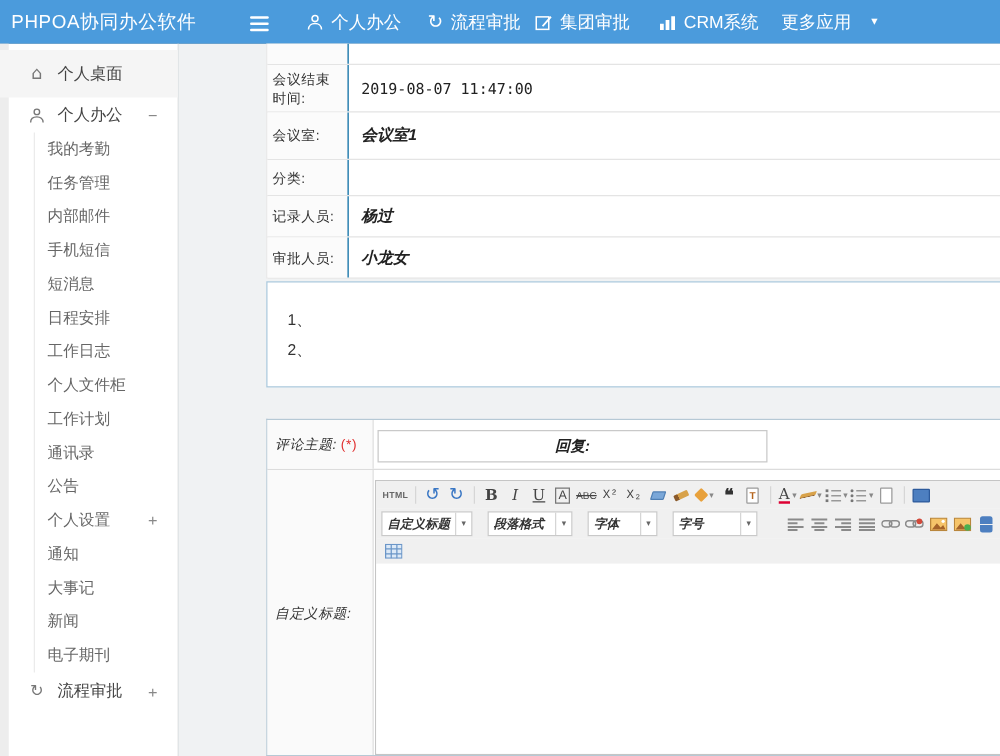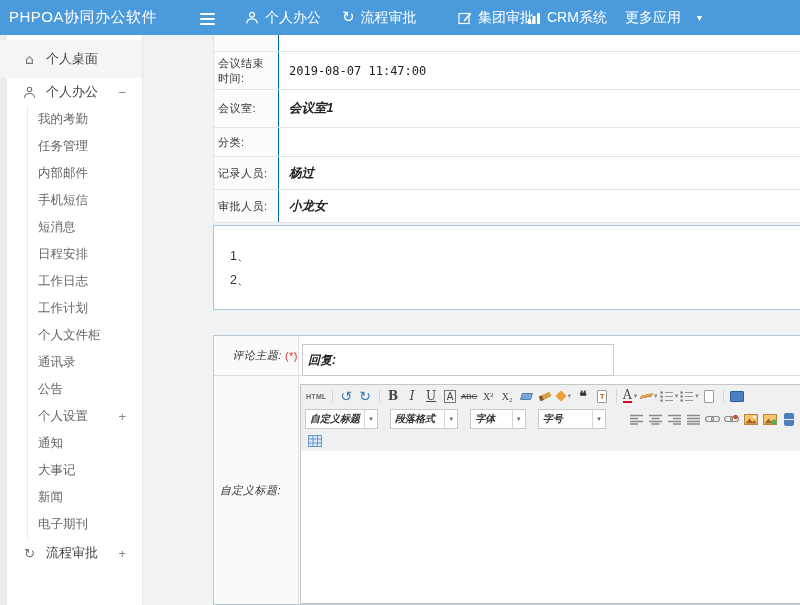--- a/index.html
+++ b/index.html
@@ -42,43 +42,43 @@
   .val.cn { font-weight:bold; font-style:italic; font-size:12.5px; }
 
   
   .minutes { top:190px; height:85px; border:1px solid #a9c7db; font-size:12.5px; color:#333; padding:18px 0 0 16px; line-height:24px; }
 
   
   .comment { top:300px; bottom:0; border:1px solid #b6c9d5; border-right:none; }
   .crow { display:flex; }
   .crow.subject { height:40px; border-bottom:1px solid #dcdcdc; }
   .crow.body { position:absolute; top:40px; bottom:0; left:0; right:0; }
-  .crow .clbl { width:85px; flex:none; background:#fafafa; border-right:1px solid #e0e0e0; font-size:11px; color:#333; font-style:italic; padding-left:6px; display:flex; align-items:center; letter-spacing:.5px;justify-content:flex-end; }
+  .crow .clbl { width:85px; flex:none; background:#fafafa; border-right:1px solid #e0e0e0; font-size:11px; color:#333; font-style:italic; padding-left:6px; display:flex; align-items:center; letter-spacing:.5px; }
   .crow.body .clbl { justify-content:flex-start; align-items:center; }
   .req { color:#e03131; font-style:normal; margin-left:3px; font-size:11px; }
   .cval { flex:1; position:relative; }
-  .subject-input { position:absolute; left:3px; top:8px; width:312px; height:32px; border:1px solid #c9c9c9; font-size:12px; font-weight:bold; font-style:italic; padding:0 5px; color:#222; font-family:"Liberation Sans",sans-serif; }
+  .subject-input { position:absolute; left:3px; top:8px; width:312px; height:26px; border:1px solid #c9c9c9; font-size:12px; font-weight:bold; font-style:italic; padding:0 5px; color:#222; font-family:"Liberation Sans",sans-serif;text-align:center; }
 
   
   .editor { position:absolute; left:1px; top:8px; right:0; bottom:0; border:1px solid #c5c5c5; border-right:none; display:flex; flex-direction:column; }
   .tbar { background:#f0f0f0; display:flex; align-items:center; padding:1px 4px; flex:none; flex-wrap:nowrap; }
   .tbar.r1 { height:22px; }
   .tbar.r2 { height:24px; }
   .tbar.r3 { height:20px; }
   .ebody { flex:1; background:#fff; }
   .tb { height:18px; min-width:17px; display:inline-flex; align-items:center; justify-content:center; margin:0 1px; cursor:pointer; color:#444; position:relative; }
   .sep { width:1px; height:14px; background:#d6d6d6; margin:0 4px; }
   .src { font-size:7px; font-weight:bold; color:#666; letter-spacing:.3px; }
   .blue { color:#3a77c4; font-size:14px; font-family:"DejaVu Sans",sans-serif; }
   .bld { font-family:"DejaVu Serif", serif; font-weight:bold; font-size:12px; }
   .ita { font-family:"DejaVu Serif", serif; font-style:italic; font-size:12px; }
   .und { font-family:"DejaVu Serif", serif; font-size:12px; text-decoration:underline; }
   .abox { font-size:10px; border:1px solid #777; padding:0 2px; line-height:11px; }
   .strike { font-size:8px; text-decoration:line-through; letter-spacing:0; }
-  .supsub { font-size:10px; font-family:Liberation Serif, serif; }
+  .supsub { font-size:10px; font-family:Liberation Mono, monospace; }
   .quote { font-size:14px; font-weight:bold; color:#333; font-family:"DejaVu Serif",serif; }
   .fcolor { font-family:"DejaVu Serif",serif; font-size:12px; border-bottom:2px solid #d03; line-height:12px; }
   .dd { font-size:7px; color:#888; margin-left:2px; }
   .eraser { width:11px; height:7px; background:#7aa7d8; transform:skewX(-18deg); border:1px solid #4f7fb4; border-radius:1px; }
   .brush { width:12px; height:5px; background:linear-gradient(90deg,#8a5a2b 0 30%,#d8a24a 30%); transform:rotate(-25deg); border-radius:1px; }
   .wand { width:8px; height:8px; background:#e8a13c; transform:rotate(45deg); border-radius:1px; }
   .pen { width:11px; height:4px; background:#d8a24a; transform:skewX(-35deg) rotate(-15deg); border-radius:1px; border-bottom:1px solid #8a5a2b; }
   .pagei { width:10px; height:13px; background:#fff; border:1px solid #9a9a9a; border-radius:1px; }
   .fullscr { width:14px; height:11px; background:#4d7fc0; border:1px solid #2c5a9b; border-radius:1px; box-shadow:inset 0 0 0 1.5px #9dbbе0; }
   .media { width:10px; height:13px; border-radius:2px; background:linear-gradient(#4d7fc0 0 45%, #f0f0f0 45% 55%, #4d7fc0 55%); }
@@ -106,21 +106,21 @@
             <circle cx="7" cy="3.8" r="2.4" fill="none" stroke="#fff" stroke-width="1.2"></circle>
             <path d="M1.8 12.6c0-3.2 2.4-4.8 5.2-4.8s5.2 1.6 5.2 4.8" fill="none" stroke="#fff" stroke-width="1.2"></path>
           </svg>
       </span>
       <span>个人办公</span>
     </div>
     <div class="navitem" style="left:342px">
       <span class="nicon glyph flow-glyph">↻</span>
       <span>流程审批</span>
     </div>
-    <div class="navitem" style="left:458px">
+    <div class="navitem" style="left:428px">
       <span class="nicon">
         <svg width="14" height="14" viewBox="0 0 14 14">
             <rect x="1" y="2.5" width="10" height="10" fill="none" stroke="#fff" stroke-width="1.2"></rect>
             <path d="M5.5 9.5 L12.2 1.8 L13.3 2.9 L6.6 10.4 Z" fill="#fff"></path>
           </svg>
       </span>
       <span>集团审批</span>
     </div>
     <div class="navitem" style="left:527px">
       <span class="nicon">
@@ -155,22 +155,22 @@
       <span class="toggle">−</span>
     </div>
     <div class="submenu">
       <div class="sub-item"><span>我的考勤</span></div>
       <div class="sub-item"><span>任务管理</span></div>
       <div class="sub-item"><span>内部邮件</span></div>
       <div class="sub-item"><span>手机短信</span></div>
       <div class="sub-item"><span>短消息</span></div>
       <div class="sub-item"><span>日程安排</span></div>
       <div class="sub-item"><span>工作日志</span></div>
+      <div class="sub-item"><span>个人文件柜</span></div>
       <div class="sub-item"><span>工作计划</span></div>
-      <div class="sub-item"><span>个人文件柜</span></div>
       <div class="sub-item"><span>通讯录</span></div>
       <div class="sub-item"><span>公告</span></div>
       <div class="sub-item">
         <span>个人设置</span>
         <span class="toggle">+</span>
       </div>
       <div class="sub-item"><span>通知</span></div>
       <div class="sub-item"><span>大事记</span></div>
       <div class="sub-item"><span>新闻</span></div>
       <div class="sub-item"><span>电子期刊</span></div>

